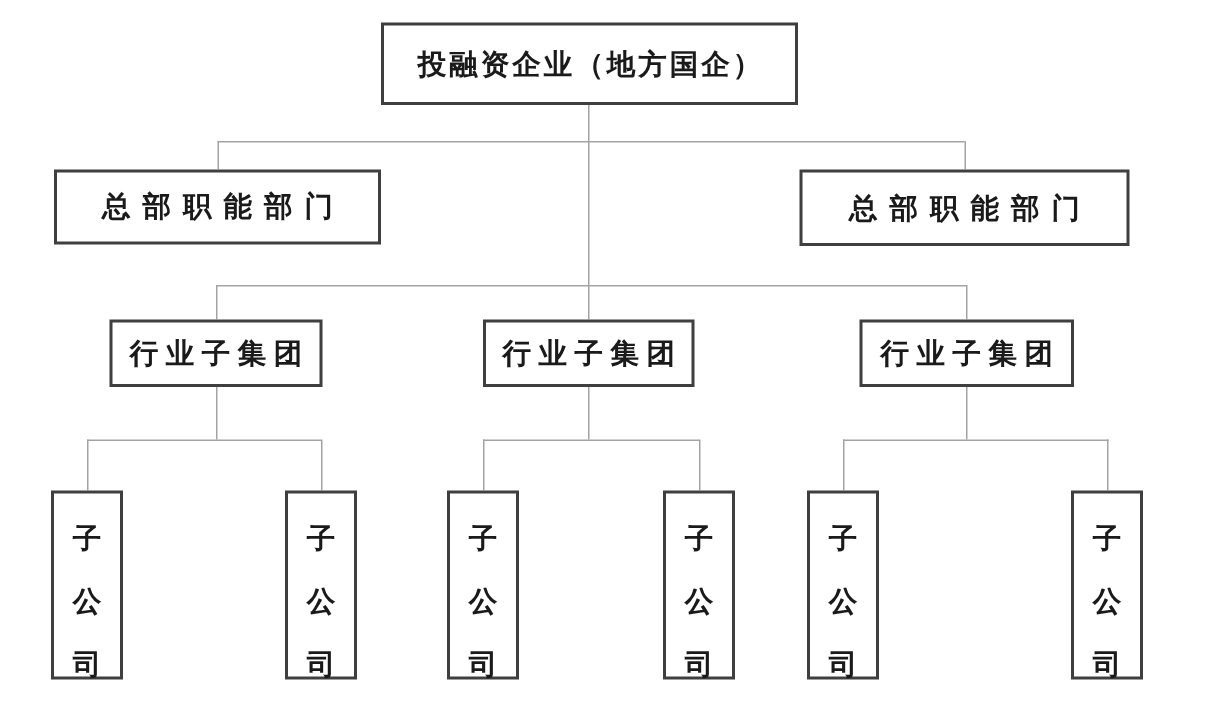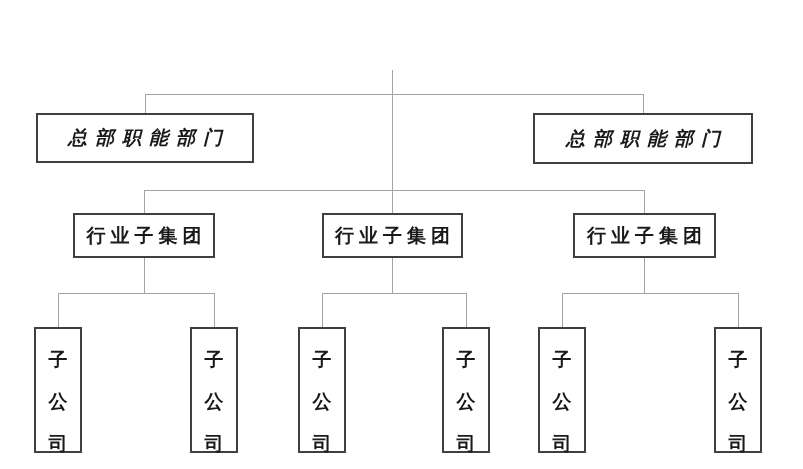--- a/index.html
+++ b/index.html
@@ -23,21 +23,21 @@
     display: flex;
     align-items: center;
     justify-content: center;
     font-weight: 700;
     font-size: 19px;
     color: var(--text, #1a1a1a);
     z-index: 2;
     white-space: nowrap;
   }
   .node-root   { letter-spacing: 2px; text-indent: 2px; }
-  .node-hq     { letter-spacing: 8px; text-indent: 8px; font-style: italic; }
+  .node-hq     { letter-spacing: 8px; text-indent: 8px; }
   .node-group  { letter-spacing: 5px; text-indent: 5px; }
   .node-vert span {
     display: block;
     width: 20px;
     line-height: 42px;
     text-align: center;
     letter-spacing: 0;
     white-space: normal;
     word-break: break-all;
     margin-top: 24px;
@@ -72,20 +72,21 @@
   <div class="vline" style="left:392px; top:258px; height:35px;"></div>
   <div class="hline" style="left:322px; top:293px; width:144px;"></div>
   <div class="vline" style="left:322px; top:293px; height:34px;"></div>
   <div class="vline" style="left:466px; top:293px; height:34px;"></div>
 
   <div class="vline" style="left:644px; top:258px; height:35px;"></div>
   <div class="hline" style="left:562px; top:293px; width:177px;"></div>
   <div class="vline" style="left:562px; top:293px; height:34px;"></div>
   <div class="vline" style="left:738px; top:293px; height:34px;"></div>
 
+  <div class="node node-root" style="left:254px; top:15px; width:278px; height:55px;">投融资企业（地方国企）</div>
 
   <div class="node node-hq" style="left:36px; top:113px; width:218px; height:50px;">总部职能部门</div>
   <div class="node node-hq" style="left:533px; top:113px; width:220px; height:51px;">总部职能部门</div>
 
   <div class="node node-group" style="left:73px; top:213px; width:142px; height:45px;">行业子集团</div>
   <div class="node node-group" style="left:322px; top:213px; width:141px; height:45px;">行业子集团</div>
   <div class="node node-group" style="left:573px; top:213px; width:143px; height:45px;">行业子集团</div>
 
   <div class="node node-vert" style="left:34px; top:327px; width:48px; height:126px;">
     <span>子公司</span>

